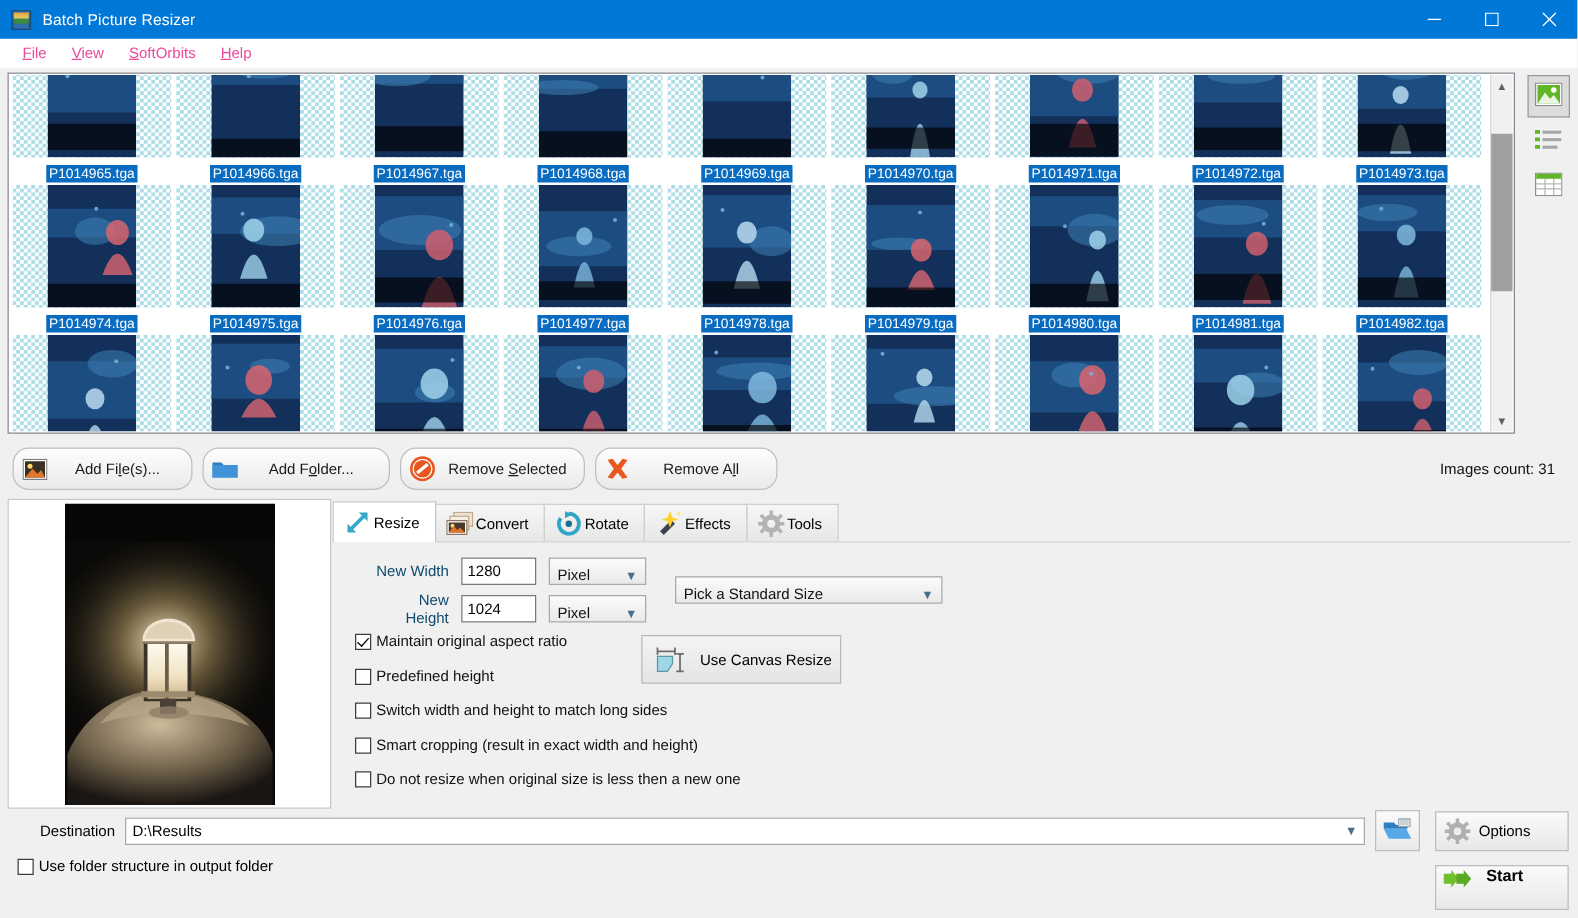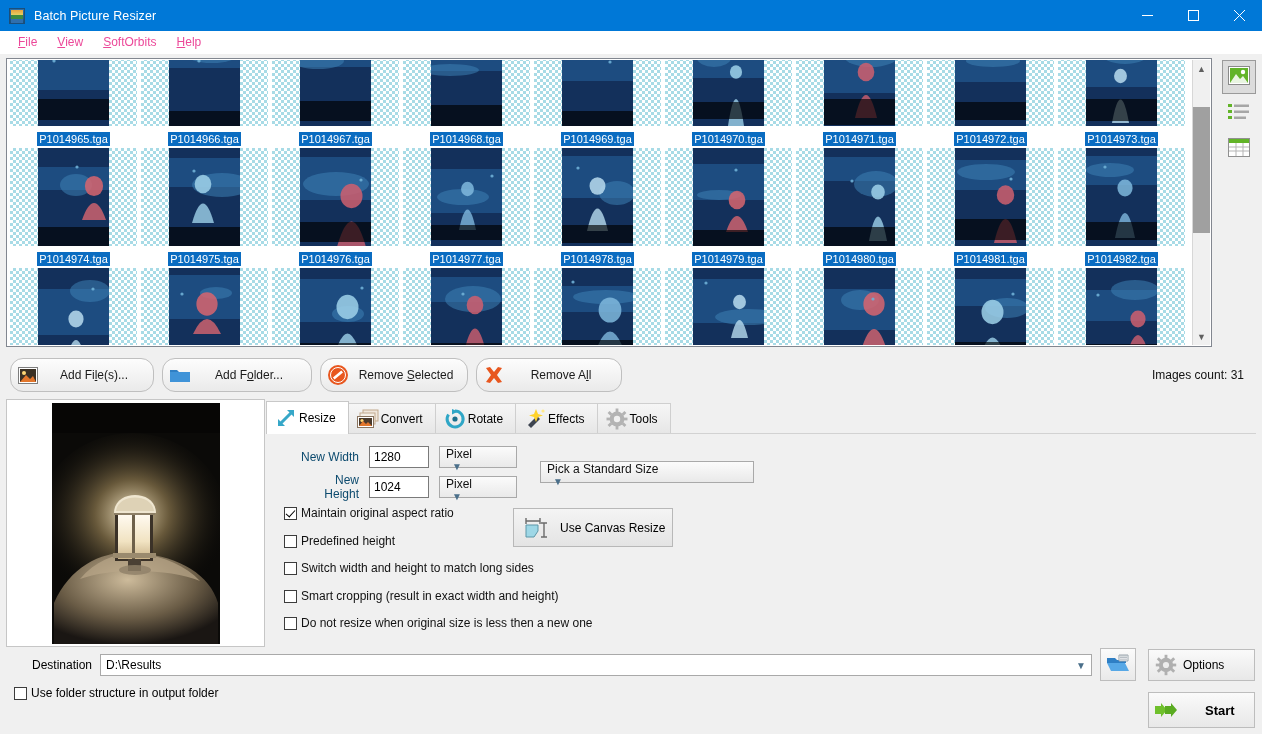--- a/index.html
+++ b/index.html
@@ -74,21 +74,21 @@
   .tab .ico{width:26px;display:flex;align-items:center;justify-content:center;}
   .tab.active{background:#fff;height:33px;border-color:#c8c8c8;position:relative;z-index:3;}
   .tabpanel{position:relative;height:213px;background:#f0f0f0;border-top:1px solid #d2d2d2;margin-top:-1px;}
 
   
   .frow{position:absolute;display:flex;align-items:center;}
   .flabel{font-size:12px;color:#0c4a6e;text-align:right;}
   .tinput{height:22px;box-sizing:border-box;border:1px solid #7a7a7a;background:#fff;font-size:12px;
           font-family:"Liberation Sans",sans-serif;padding:0 4px;color:#000;outline:none;}
   .combo{height:22px;box-sizing:border-box;border:1px solid #a9a9a9;background:linear-gradient(#fbfbfb,#e9e9e9);
-         display:flex;align-items:flex-start;font-size:12px;padding-left:6px;color:#111;position:relative;flex-direction:column;}
+         display:flex;align-items:flex-end;font-size:12px;padding-left:6px;color:#111;position:relative;}
   .combo .cv{flex:1;}
   .combo .cw{width:22px;display:flex;align-items:center;justify-content:center;color:#4a6f8a;font-size:10px;}
 
   .cbrow{position:absolute;display:flex;align-items:center;font-size:12px;color:#111;}
   .cbox{width:13px;height:13px;border:1px solid #3c3c3c;background:#fff;box-sizing:border-box;margin-right:4px;position:relative;flex:none;}
   .cbox.checked:after{content:"";position:absolute;left:3px;top:0px;width:4px;height:8px;border:solid #000;border-width:0 1.6px 1.6px 0;transform:rotate(42deg);}
 
   .canvasbtn{position:absolute;left:513px;top:508px;width:160px;height:39px;background:linear-gradient(#f4f4f4,#e4e4e4);
              border:1px solid #b8b8b8;box-sizing:border-box;display:flex;align-items:center;font-size:12px;}
   .canvasbtn .ico{width:46px;display:flex;align-items:center;justify-content:center;}
@@ -97,21 +97,21 @@
              display:flex;align-items:center;font-size:12px;padding-left:5px;}
   .destcombo .cv{flex:1;}
   .destcombo .cw{width:20px;display:flex;align-items:center;justify-content:center;color:#4a6f8a;font-size:10px;}
   .browsebtn{position:absolute;left:1100px;top:648px;width:36px;height:33px;background:linear-gradient(#fbfbfb,#e9e9e9);
              border:1px solid #bdbdbd;box-sizing:border-box;display:flex;align-items:center;justify-content:center;}
   .usefolder{position:absolute;left:14px;top:686px;display:flex;align-items:center;font-size:12px;}
   .optbtn{position:absolute;left:1148px;top:649px;width:107px;height:32px;background:linear-gradient(#fafafa,#e8e8e8);
           border:1px solid #bdbdbd;box-sizing:border-box;display:flex;align-items:center;font-size:12px;}
   .optbtn .ico{width:34px;display:flex;align-items:center;justify-content:center;}
   .startbtn{position:absolute;left:1148px;top:692px;width:107px;height:36px;background:linear-gradient(#fafafa,#e8e8e8);
-            border:1px solid #bdbdbd;box-sizing:border-box;display:flex;align-items:center;font-size:13px;font-weight:bold;gap:16px;}
+            border:1px solid #bdbdbd;box-sizing:border-box;display:flex;align-items:flex-start;font-size:13px;font-weight:bold;}
   .startbtn .ico{width:40px;display:flex;align-items:center;justify-content:center;}
 </style>
 </head>
 <body>
 
 <div class="app">
 
   <div class="titlebar">
     <div class="title-icon">
       <div class="sky"></div>

